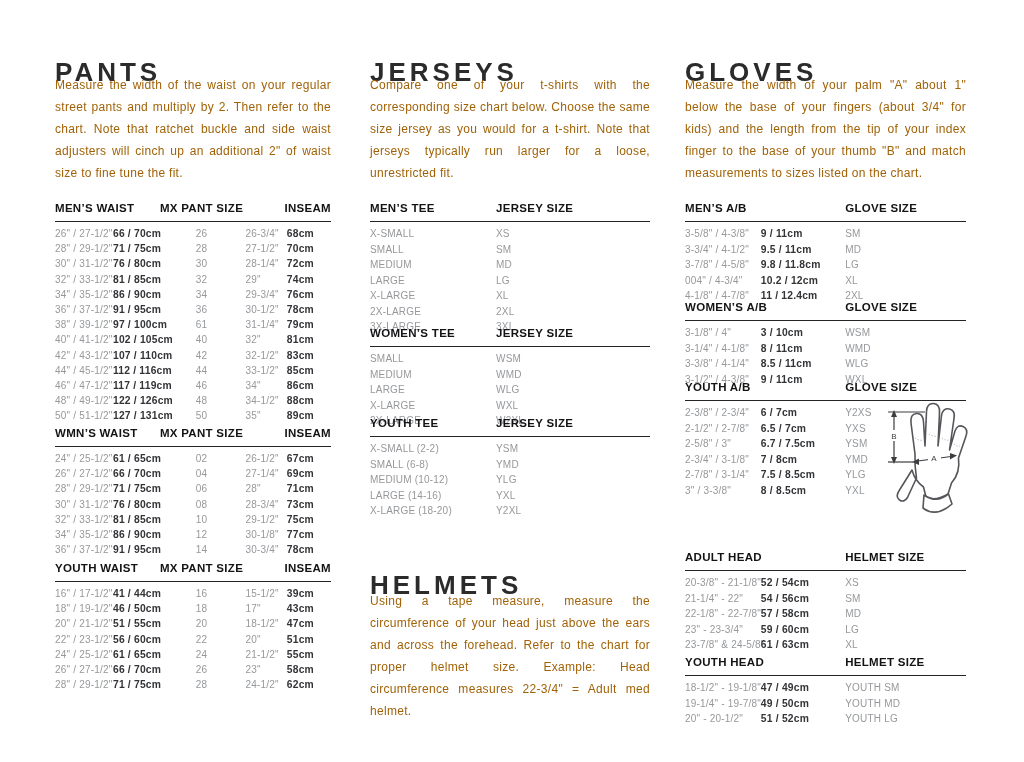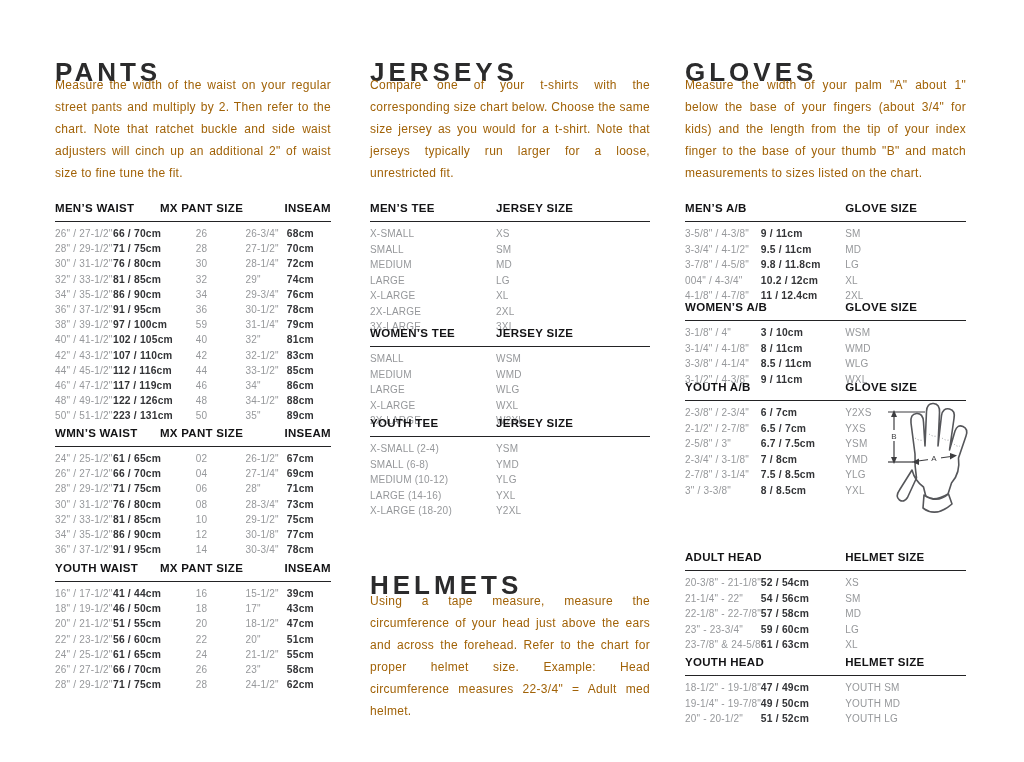--- a/index.html
+++ b/index.html
@@ -89,21 +89,21 @@
       <div class="trow pants">
         <span class="td">36" / 37-1/2"</span>
         <span class="td">91 / 95cm</span>
         <span class="td">36</span>
         <span class="td">30-1/2"</span>
         <span class="td">78cm</span>
       </div>
       <div class="trow pants">
         <span class="td">38" / 39-1/2"</span>
         <span class="td">97 / 100cm</span>
-        <span class="td">59</span>
+        <span class="td">61</span>
         <span class="td">31-1/4"</span>
         <span class="td">79cm</span>
       </div>
       <div class="trow pants">
         <span class="td">40" / 41-1/2"</span>
         <span class="td">102 / 105cm</span>
         <span class="td">40</span>
         <span class="td">32"</span>
         <span class="td">81cm</span>
       </div>
@@ -130,21 +130,21 @@
       </div>
       <div class="trow pants">
         <span class="td">48" / 49-1/2"</span>
         <span class="td">122 / 126cm</span>
         <span class="td">48</span>
         <span class="td">34-1/2"</span>
         <span class="td">88cm</span>
       </div>
       <div class="trow pants">
         <span class="td">50" / 51-1/2"</span>
-        <span class="td">223 / 131cm</span>
+        <span class="td">127 / 131cm</span>
         <span class="td">50</span>
         <span class="td">35"</span>
         <span class="td">89cm</span>
       </div>
     </div>
   <div class="table" style="top:427px">
       <div class="thead pants">
         <span class="th th0">WMN’S WAIST</span>
         <span class="th th1">MX PANT SIZE</span>
         <span class="th th2">INSEAM</span>
@@ -319,21 +319,21 @@
         <span class="td">2X-LARGE</span>
         <span class="td">W2XL</span>
       </div>
     </div>
   <div class="table" style="top:417px">
       <div class="thead jersey">
         <span class="th th0">YOUTH TEE</span>
         <span class="th th1">JERSEY SIZE</span>
       </div>
       <div class="trow jersey">
-        <span class="td">X-SMALL (2-4)</span>
+        <span class="td">X-SMALL (2-2)</span>
         <span class="td">YSM</span>
       </div>
       <div class="trow jersey">
         <span class="td">SMALL (6-8)</span>
         <span class="td">YMD</span>
       </div>
       <div class="trow jersey">
         <span class="td">MEDIUM (10-12)</span>
         <span class="td">YLG</span>
       </div>

